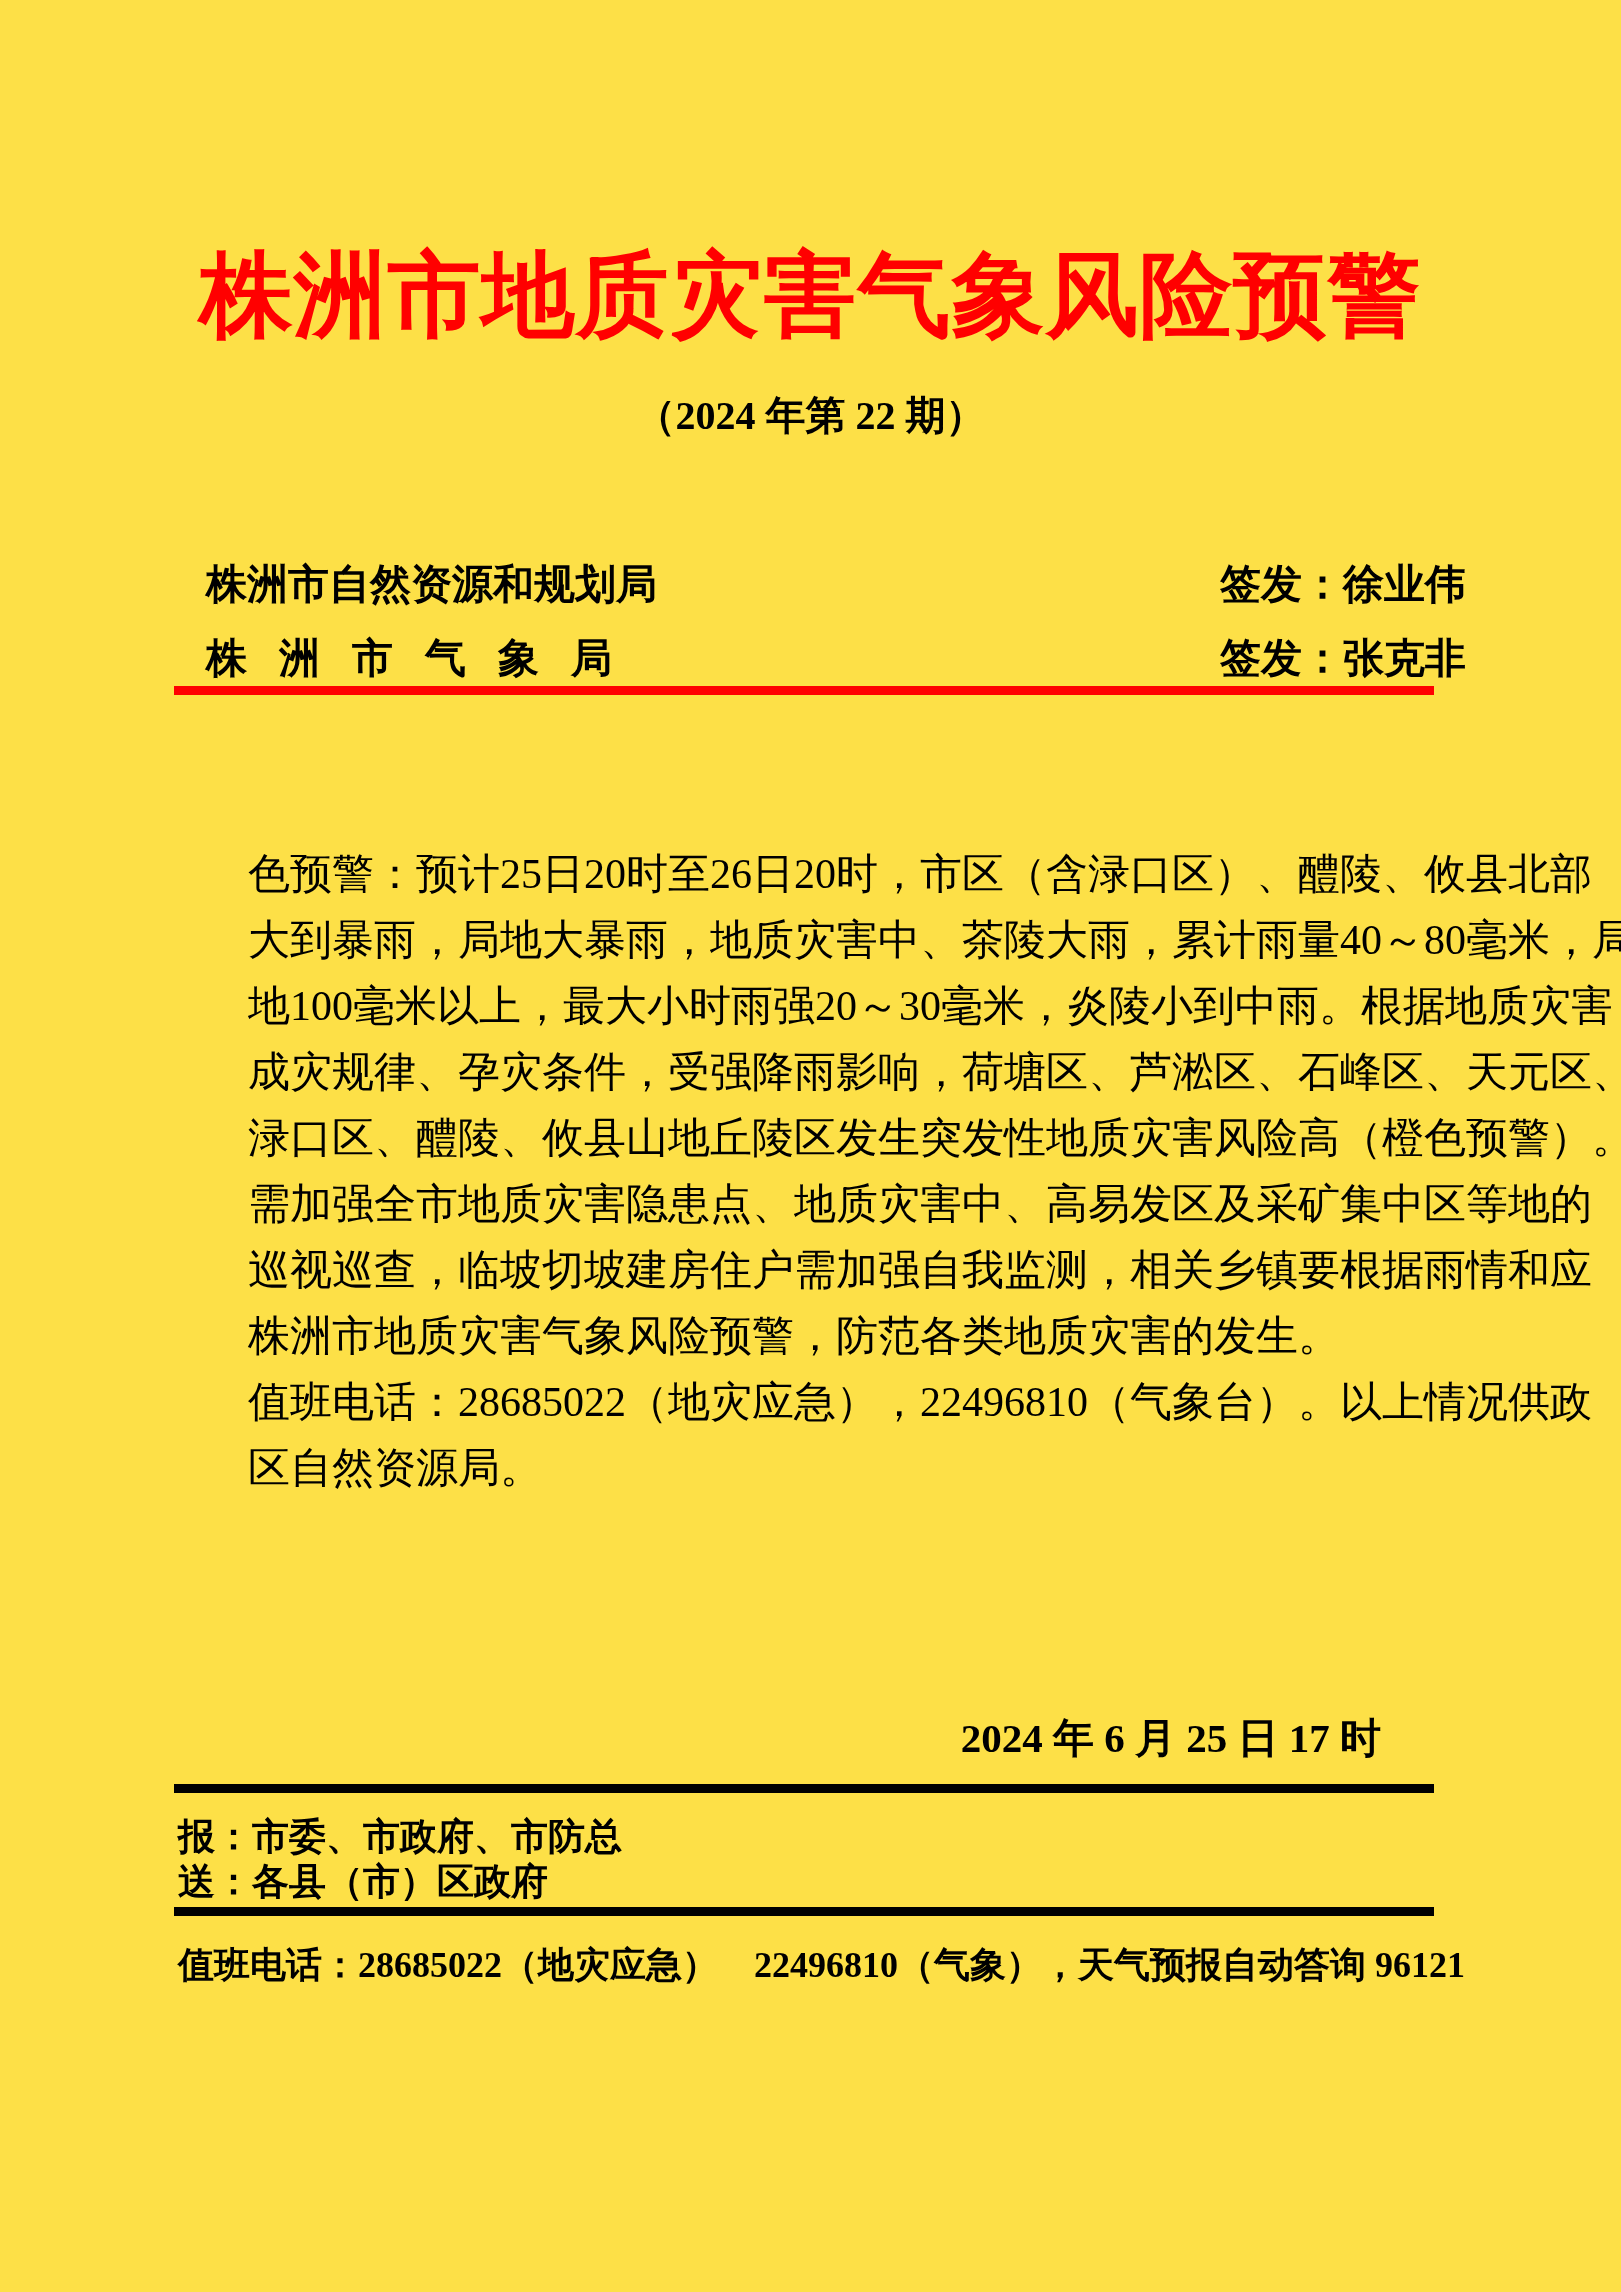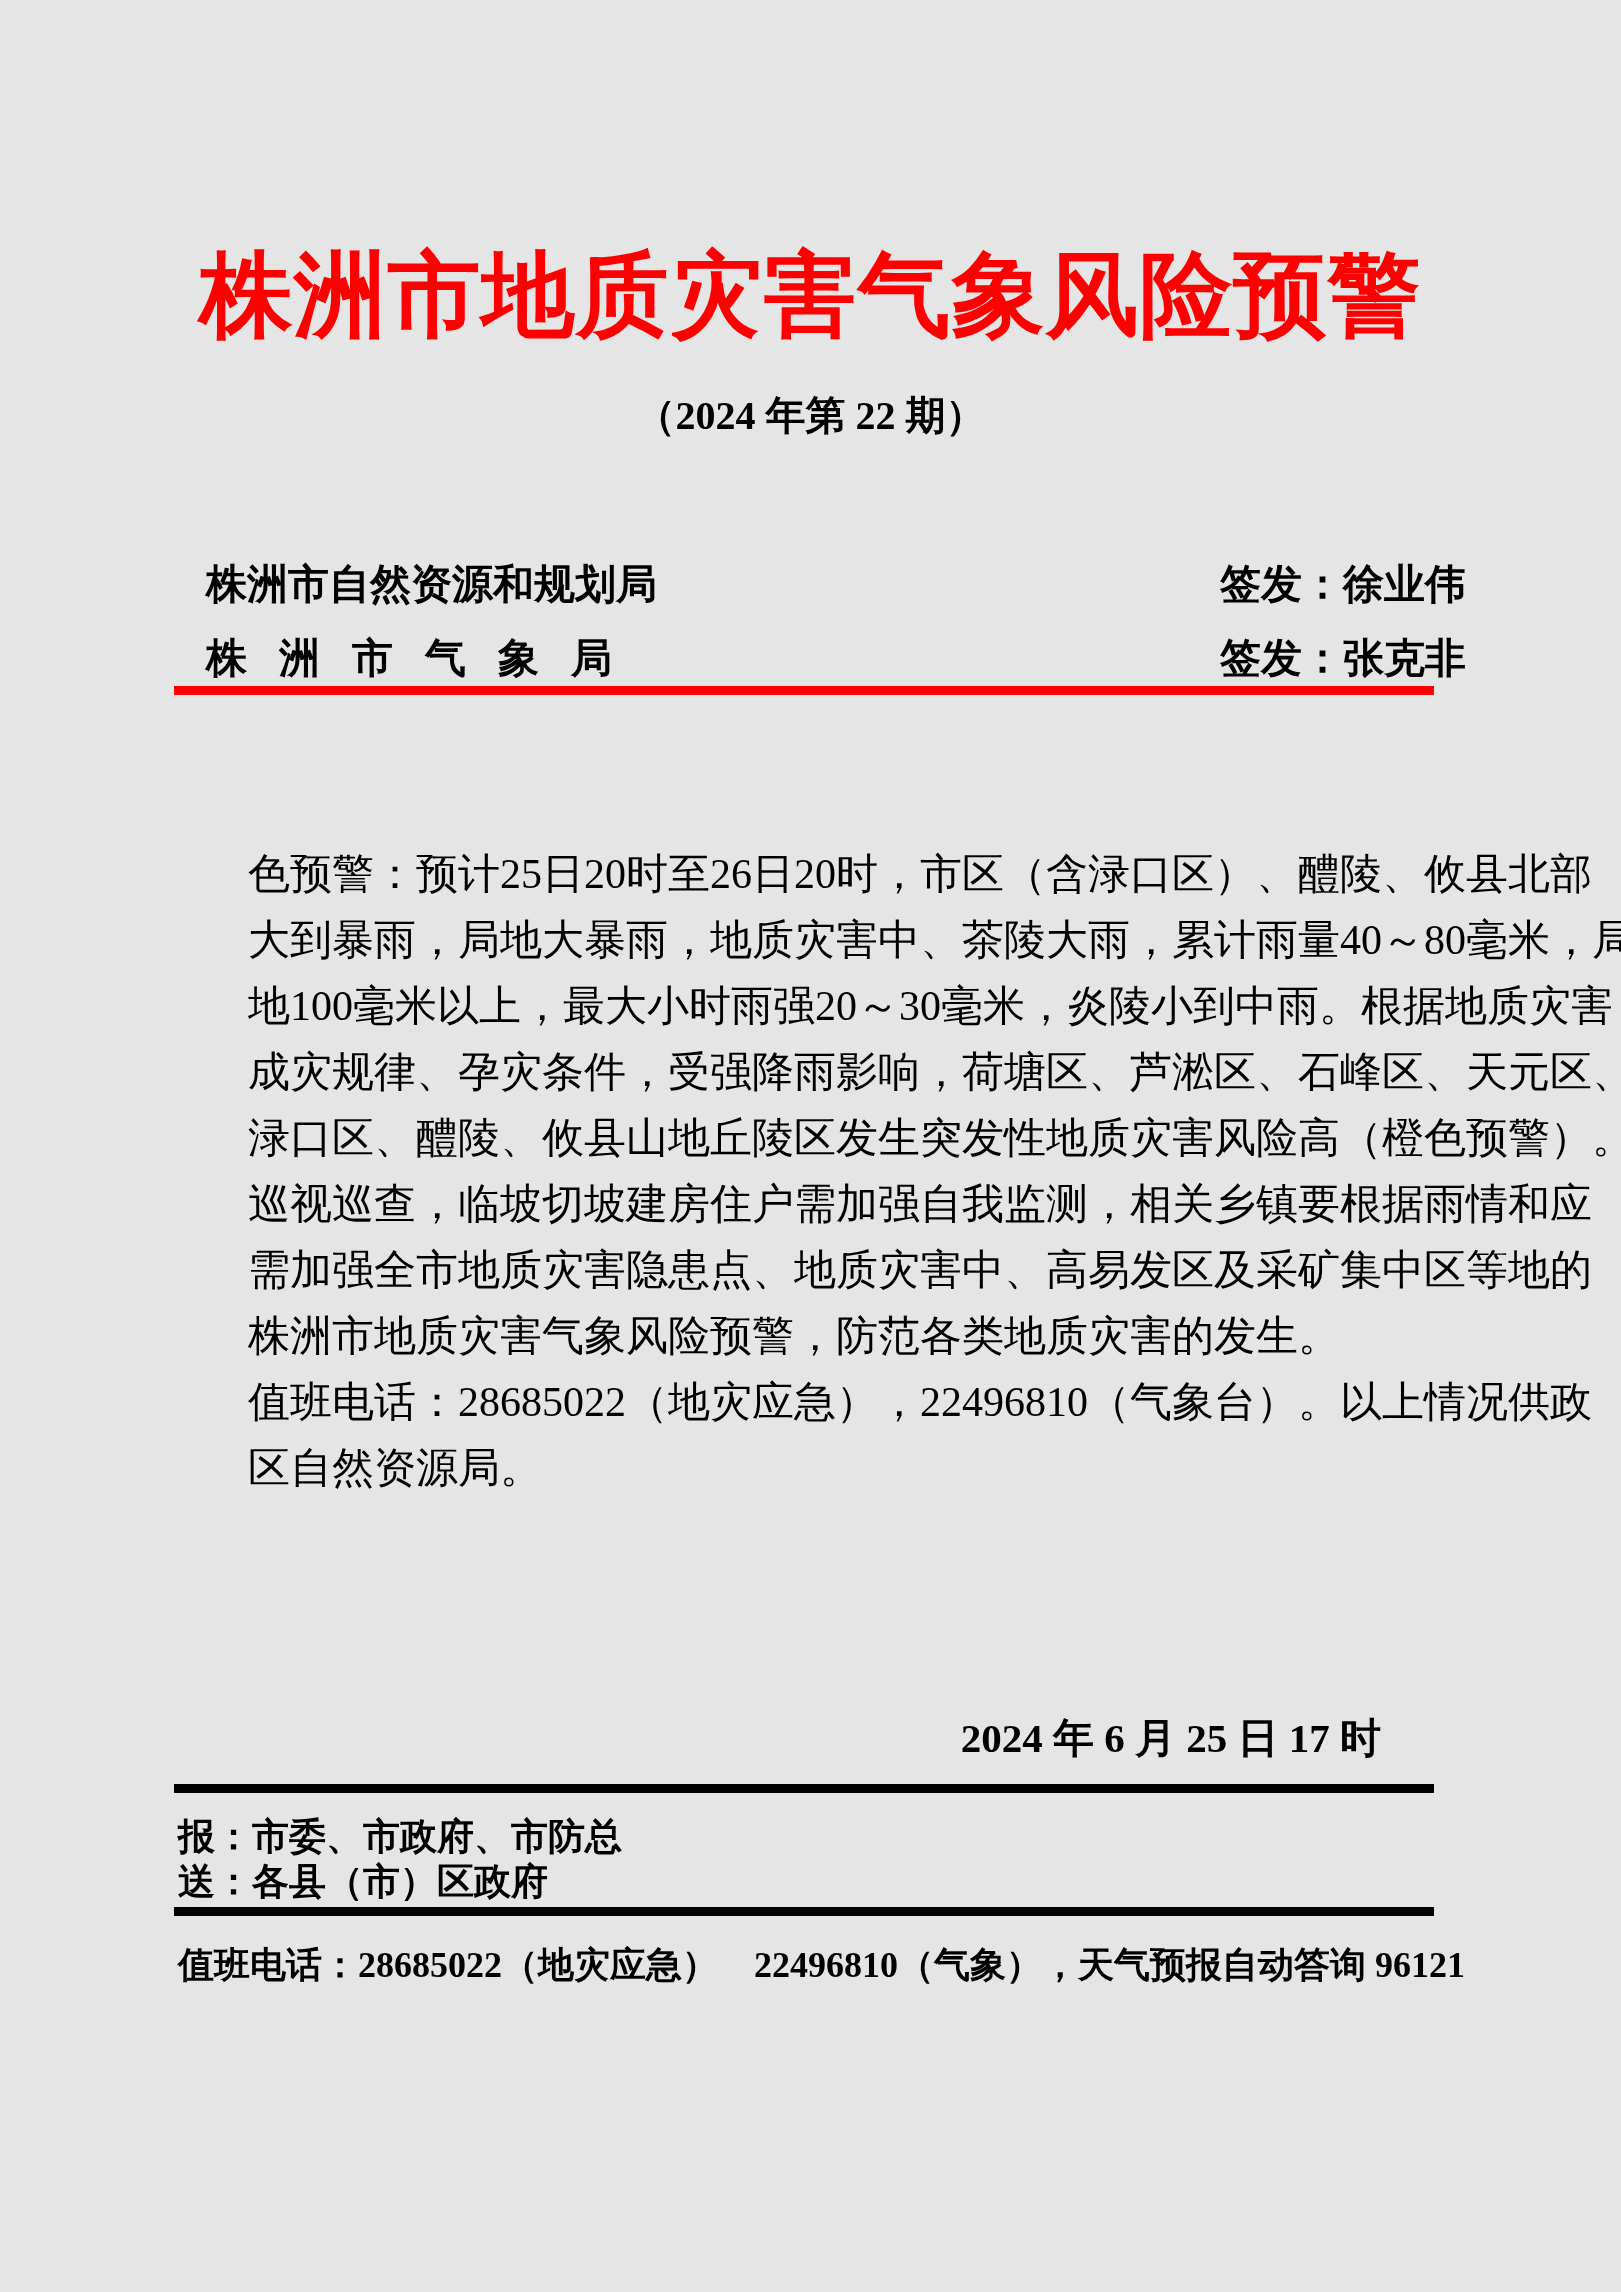--- a/index.html
+++ b/index.html
@@ -5,21 +5,21 @@
   html, body {
     margin: 0;
     padding: 0;
     background: #888;
   }
   .page {
     position: relative;
     width: 1621px;
     height: 2293px;
     margin: 0 auto;
-    background: #e5e5e5;
+    background: #fde047;
     color: #000000;
     font-family: "Liberation Serif", "DejaVu Serif", serif;
     overflow: hidden;
   }
   .doc-title {
     position: absolute;
     top: 233px;
     left: 0;
     width: 100%;
     text-align: center;
@@ -147,22 +147,22 @@
 
   <div class="red-rule"></div>
 
 
   <div class="body-block">
     <div class="body-line">色预警：预计25日20时至26日20时，市区（含渌口区）、醴陵、攸县北部</div>
     <div class="body-line">大到暴雨，局地大暴雨，地质灾害中、茶陵大雨，累计雨量40～80毫米，局</div>
     <div class="body-line">地100毫米以上，最大小时雨强20～30毫米，炎陵小到中雨。根据地质灾害</div>
     <div class="body-line">成灾规律、孕灾条件，受强降雨影响，荷塘区、芦淞区、石峰区、天元区、</div>
     <div class="body-line">渌口区、醴陵、攸县山地丘陵区发生突发性地质灾害风险高（橙色预警）。</div>
+    <div class="body-line">需加强全市地质灾害隐患点、地质灾害中、高易发区及采矿集中区等地的</div>
     <div class="body-line">巡视巡查，临坡切坡建房住户需加强自我监测，相关乡镇要根据雨情和应</div>
-    <div class="body-line">需加强全市地质灾害隐患点、地质灾害中、高易发区及采矿集中区等地的</div>
     <div class="body-line para-end">株洲市地质灾害气象风险预警，防范各类地质灾害的发生。</div>
     <div class="body-line">值班电话：28685022（地灾应急），22496810（气象台）。以上情况供政</div>
     <div class="body-line para-end">区自然资源局。</div>
   </div>
 
   <div class="date-line">2024 年 6 月 25 日 17 时</div>
 
   <div class="black-rule rule-top"></div>
 
   <div class="cc-line report">报：市委、市政府、市防总</div>

